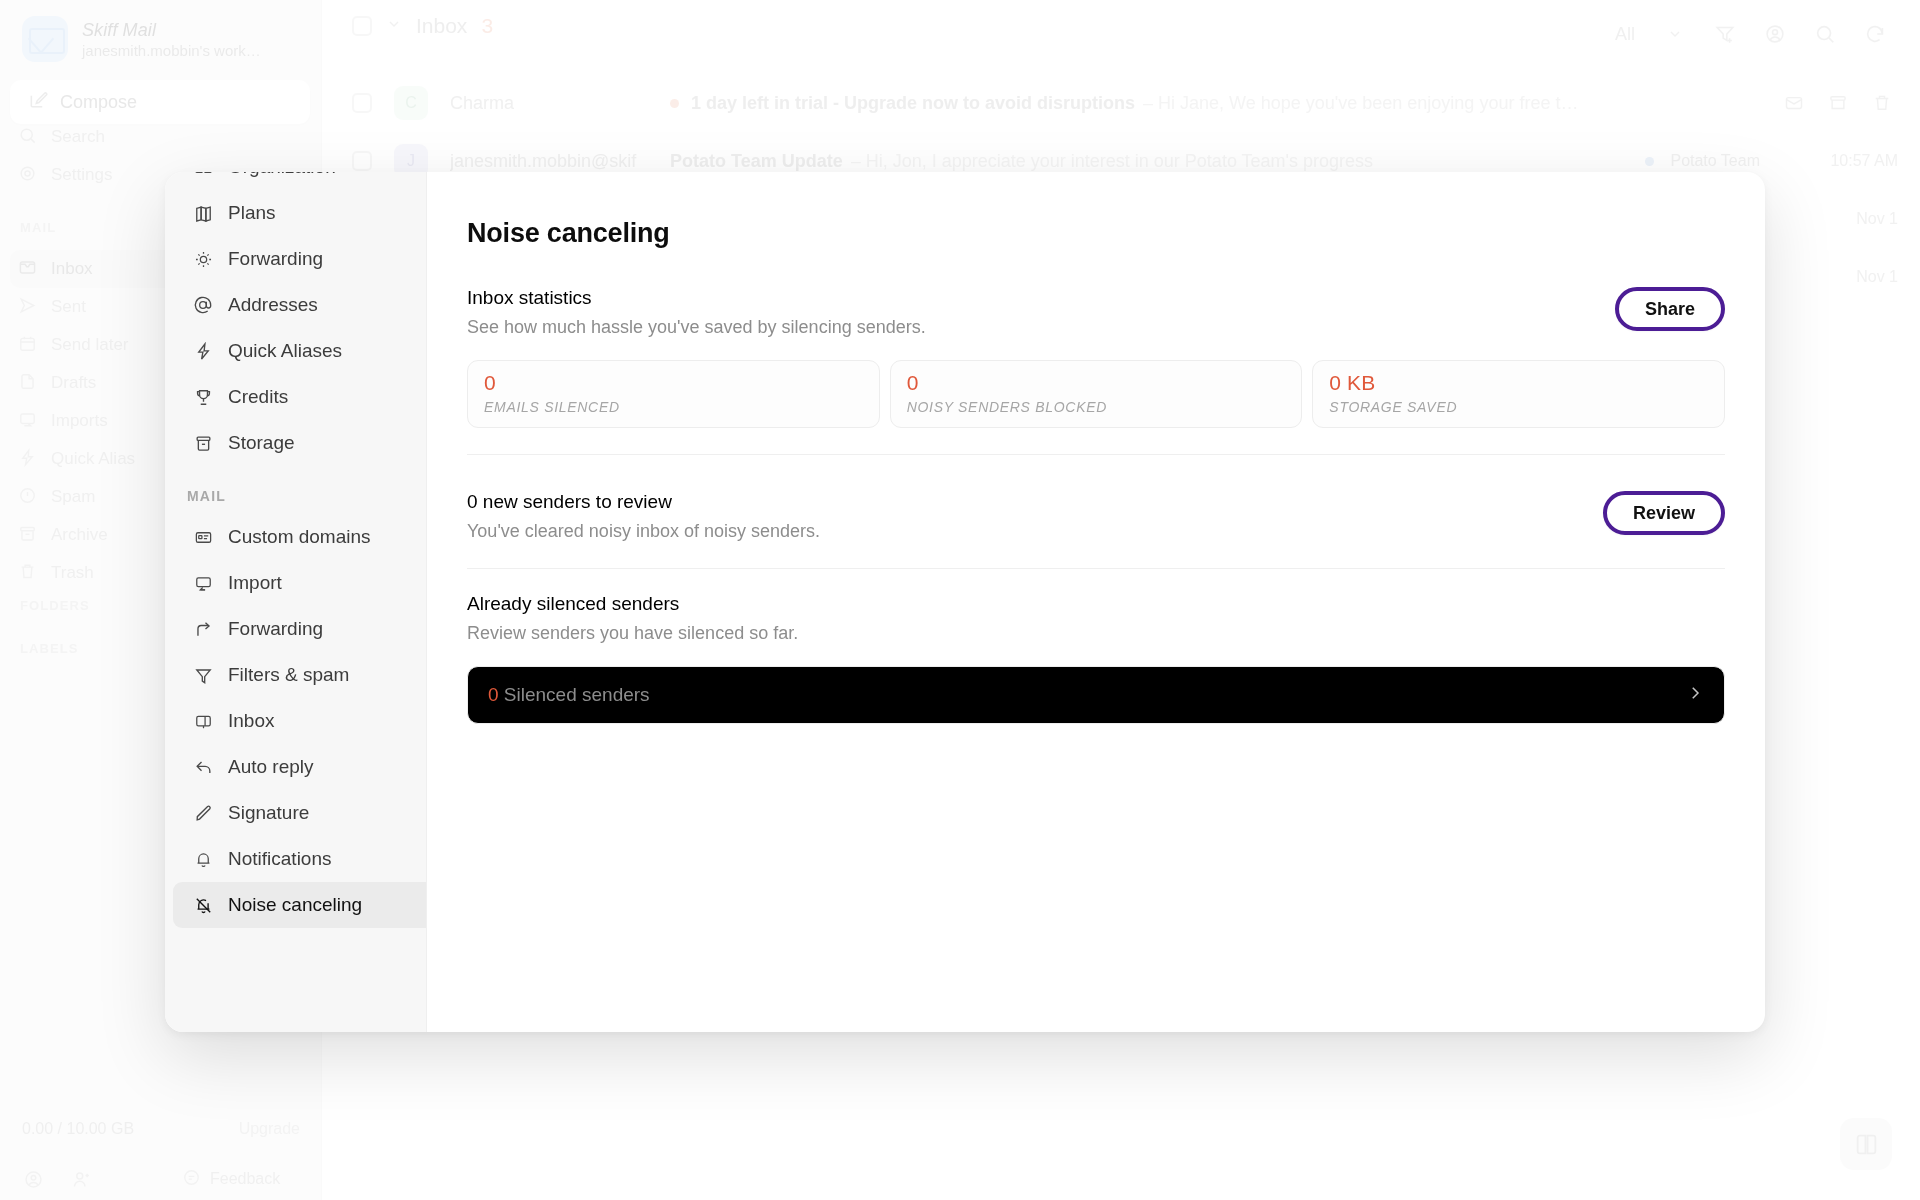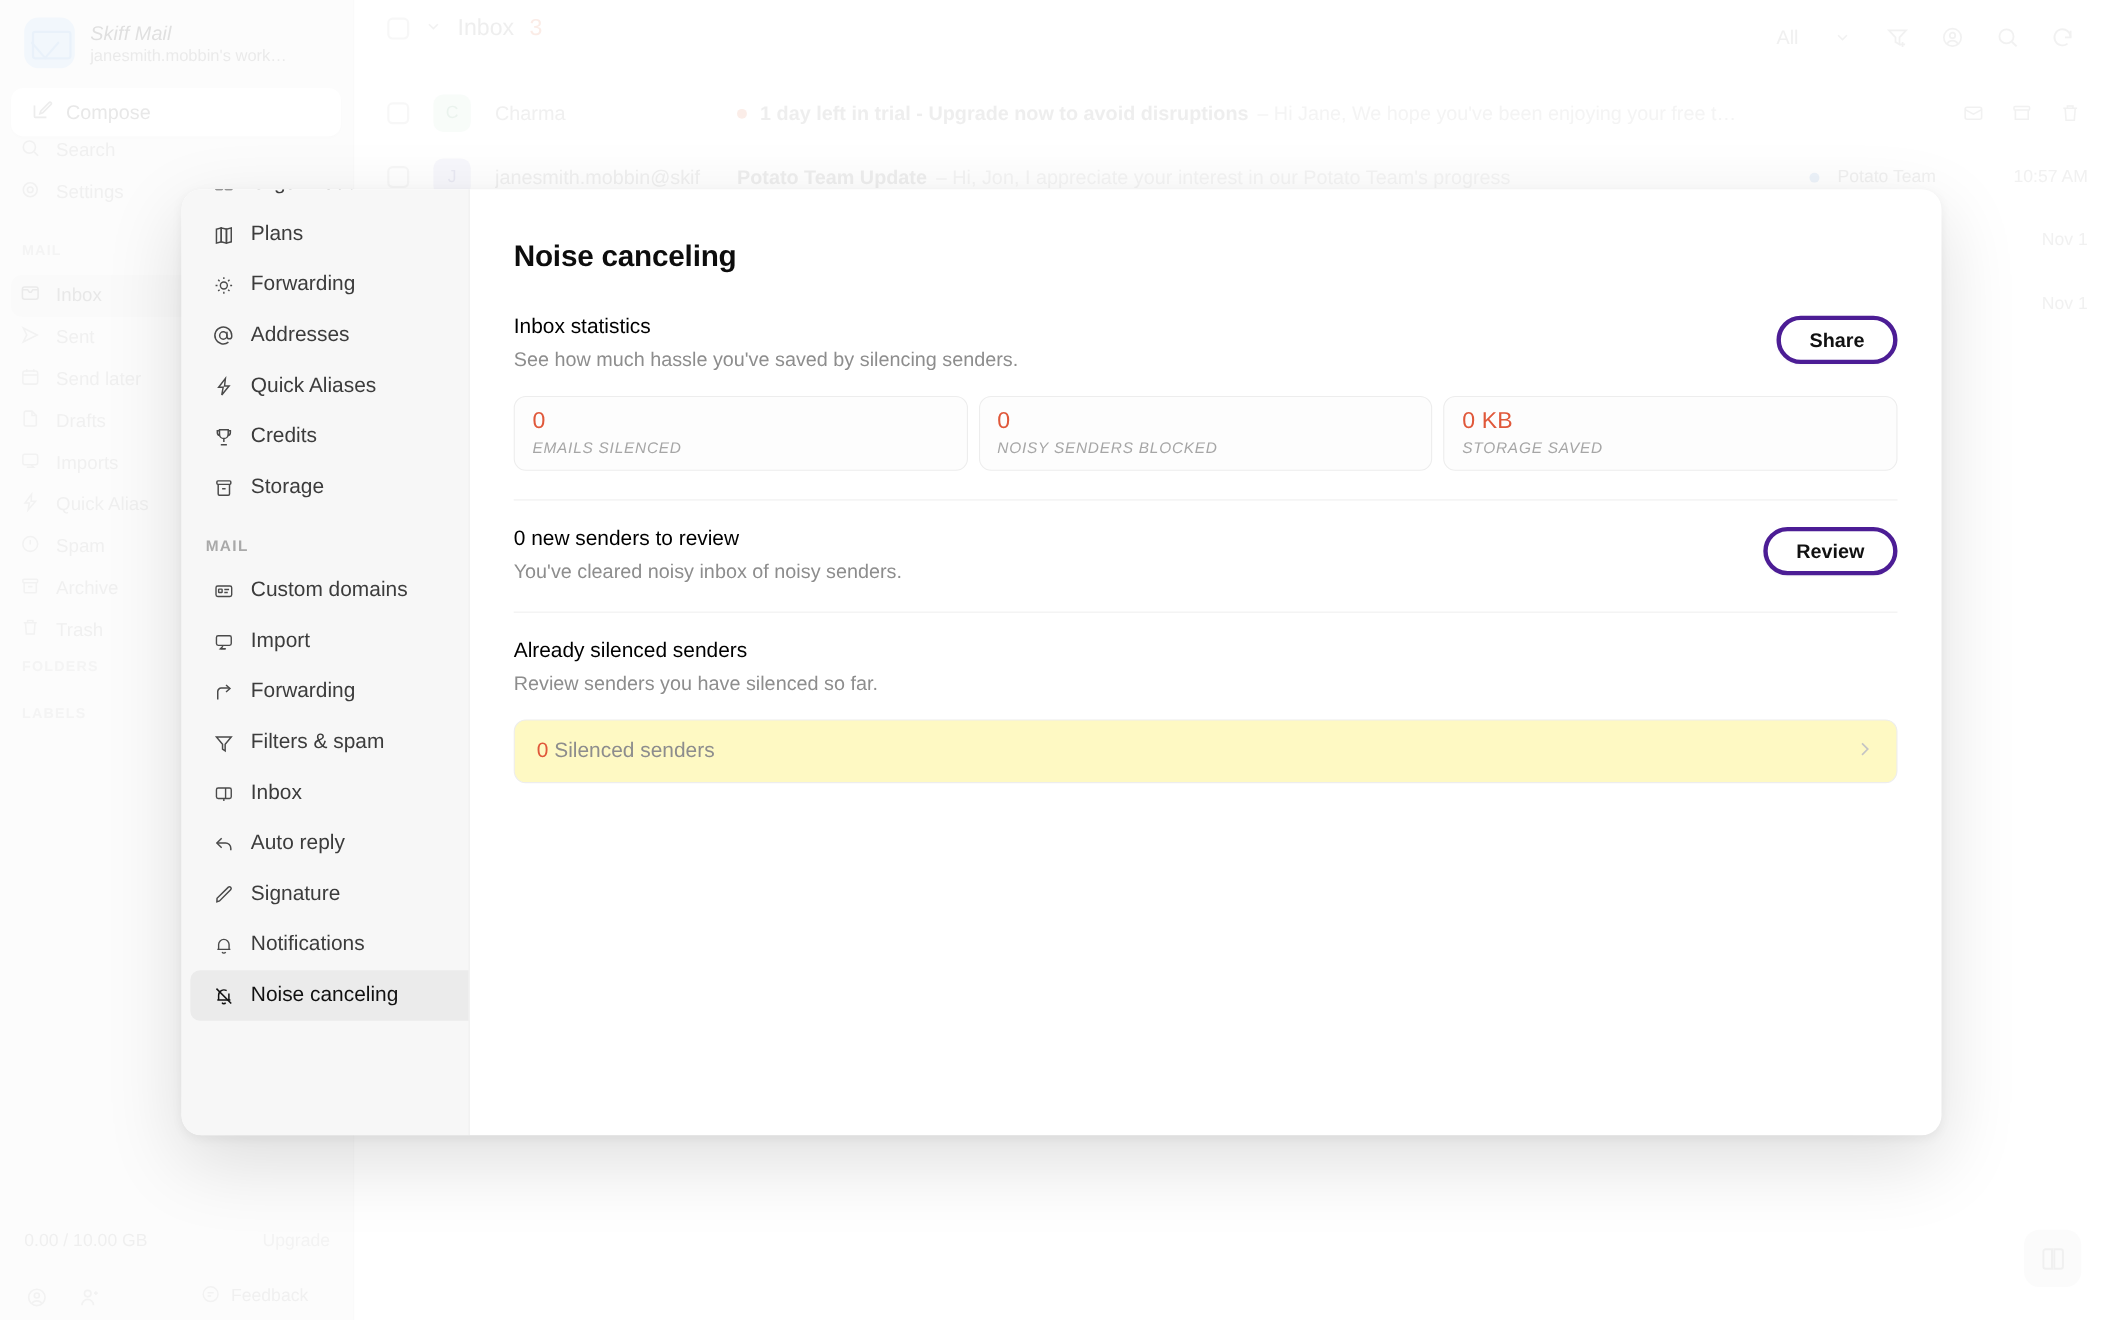--- a/index.html
+++ b/index.html
@@ -126,21 +126,21 @@
     flex: 1; height: 68px; border: 1px solid #ededed; border-radius: 11px;
     background: #fdfdfd; padding: 10px 16px 0 16px;
   }
   .stat-v { font-size: 21px; color: #e0583a; letter-spacing: .1px; }
   .stat-l { font-size: 14px; color: #a6a6a6; letter-spacing: .7px; margin-top: 4px; font-style: italic; }
 
   .divider { height: 1px; background: #efefef; margin-top: 26px; }
 
   .sl-row {
     margin-top: 22px; height: 58px; border: 1px solid #ededed; border-radius: 11px;
-    background: #fef9c3; display: flex; align-items: center;
+    background: #000000; display: flex; align-items: center;
     justify-content: space-between; padding: 0 20px; cursor: pointer;
   }
   .sl-txt { font-size: 19px; color: #8d8d8d; }
   .sl-txt b { color: #e0583a; font-weight: 400; }
   .chev { color: #c4c4c4; }
 </style>
 </head>
 <body>
 
 <div id="root">
@@ -599,21 +599,21 @@
           </div>
           <div class="stat">
             <div class="stat-v">0 KB</div>
             <div class="stat-l">STORAGE SAVED</div>
           </div>
         </div>
       </div>
 
       <div class="divider"></div>
 
-      <div class="sec" style="margin-top:24px">
+      <div class="sec" style="margin-top:36px">
         <div class="sec-head">
           <div>
             <div class="sec-h">0 new senders to review</div>
             <div class="sec-sub">You've cleared noisy inbox of noisy senders.</div>
           </div>
           <button class="pill-btn">Review</button>
         </div>
       </div>
 
       <div class="divider"></div>

